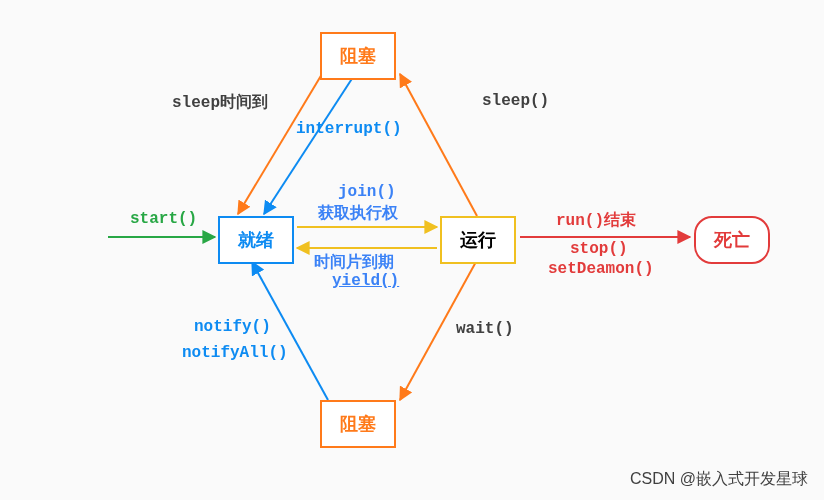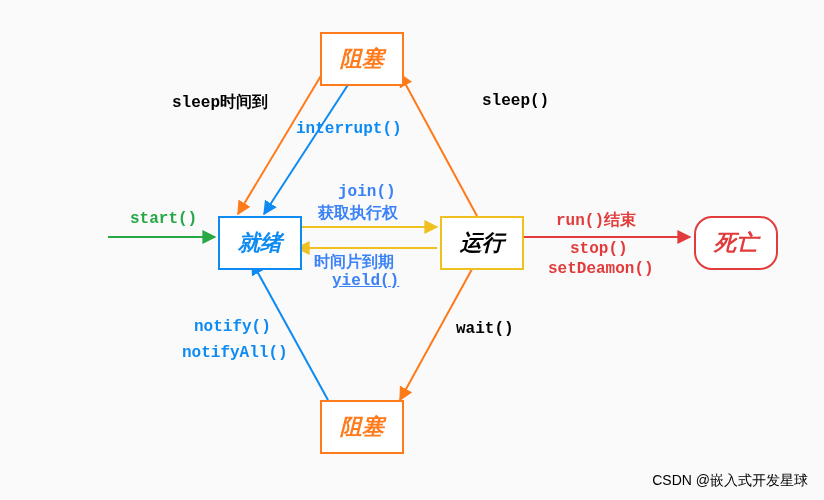--- a/index.html
+++ b/index.html
@@ -12,48 +12,47 @@
     font-weight: bold;
     position: relative;
     overflow: hidden;
   }
   .stage { position: absolute; inset: 0; }
   .node {
     position: absolute;
     border: 2px solid;
     background: #fff;
     padding: 10px 18px;
-    font-size: 22px;
+    font-size: 18px;
     text-align: center;
     white-space: nowrap;
-    font-style: italic;
   }
   .n-new     { border-color: #28a745; color: #28a745; }
   .n-ready   { border-color: #0d8bf2; color: #0d8bf2; }
   .n-run     { border-color: #f0c020; color: #000000; }
   .n-block   { border-color: #ff7a1a; color: #ff7a1a; }
   .n-dead    { border-color: #e23b3b; color: #e23b3b; }
   .edge-label {
     position: absolute;
     font-size: 16px;
     white-space: nowrap;
     pointer-events: none;
   }
   .c-green  { color: #28a745; }
   .c-blue   { color: #0d8bf2; }
-  .c-orange { color: #000000; }
+  .c-orange { color: #404040; }
   .c-yellow { color: #3b82f6; }
   .c-red    { color: #e23b3b; }
   .watermark {
     position: absolute;
     right: 16px;
     bottom: 10px;
-    color: #000000;
+    color: #404040;
     font-family: sans-serif;
-    font-size: 14px;
+    font-size: 16px;
     font-weight: normal;
   }
   svg { position: absolute; inset: 0; }
 </style>
 </head>
 <body>
 
 <div class="stage">
 
   <svg width="824" height="500">

